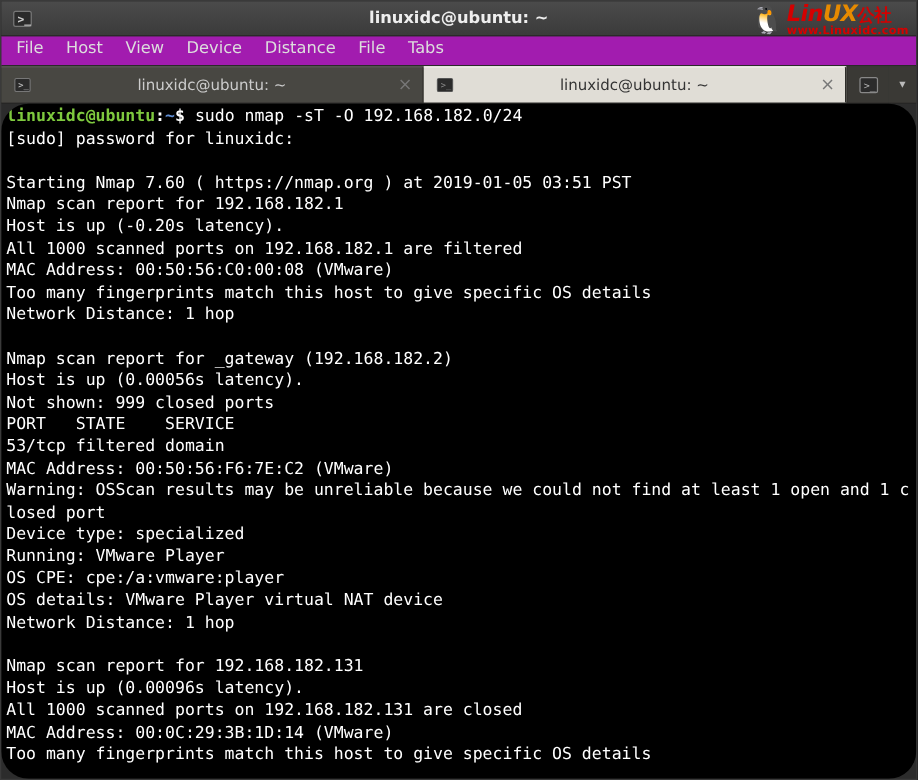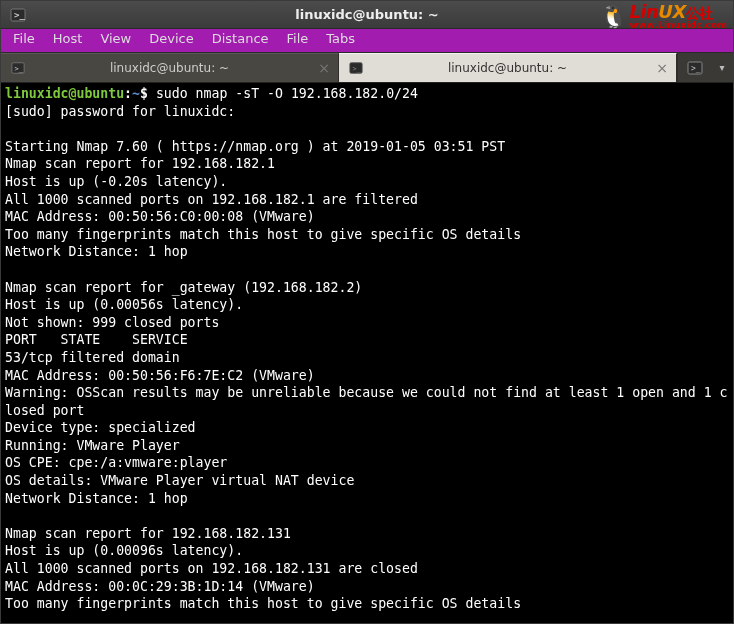--- a/index.html
+++ b/index.html
@@ -144,20 +144,21 @@
       background: #000;
       color: #fff;
       font-family: "DejaVu Sans Mono", "Liberation Mono", monospace;
       font-size: 13.2px;
       line-height: 17.6px;
       padding: 2px 4px;
       height: calc(100% - 28px - 24px - 30px);
       overflow: hidden;
       white-space: pre-wrap;
       word-break: break-all;
+      border-radius: 22px;
     }
     .prompt-user { color: #7ec93e; font-weight: bold; }
     .prompt-sep  { color: #ffffff; font-weight: bold; }
     .prompt-path { color: #5f8dd3; font-weight: bold; }
     .prompt-cmd  { color: #ffffff; }
   </style>
 </head>
 <body>
 
 <div class="titlebar">

